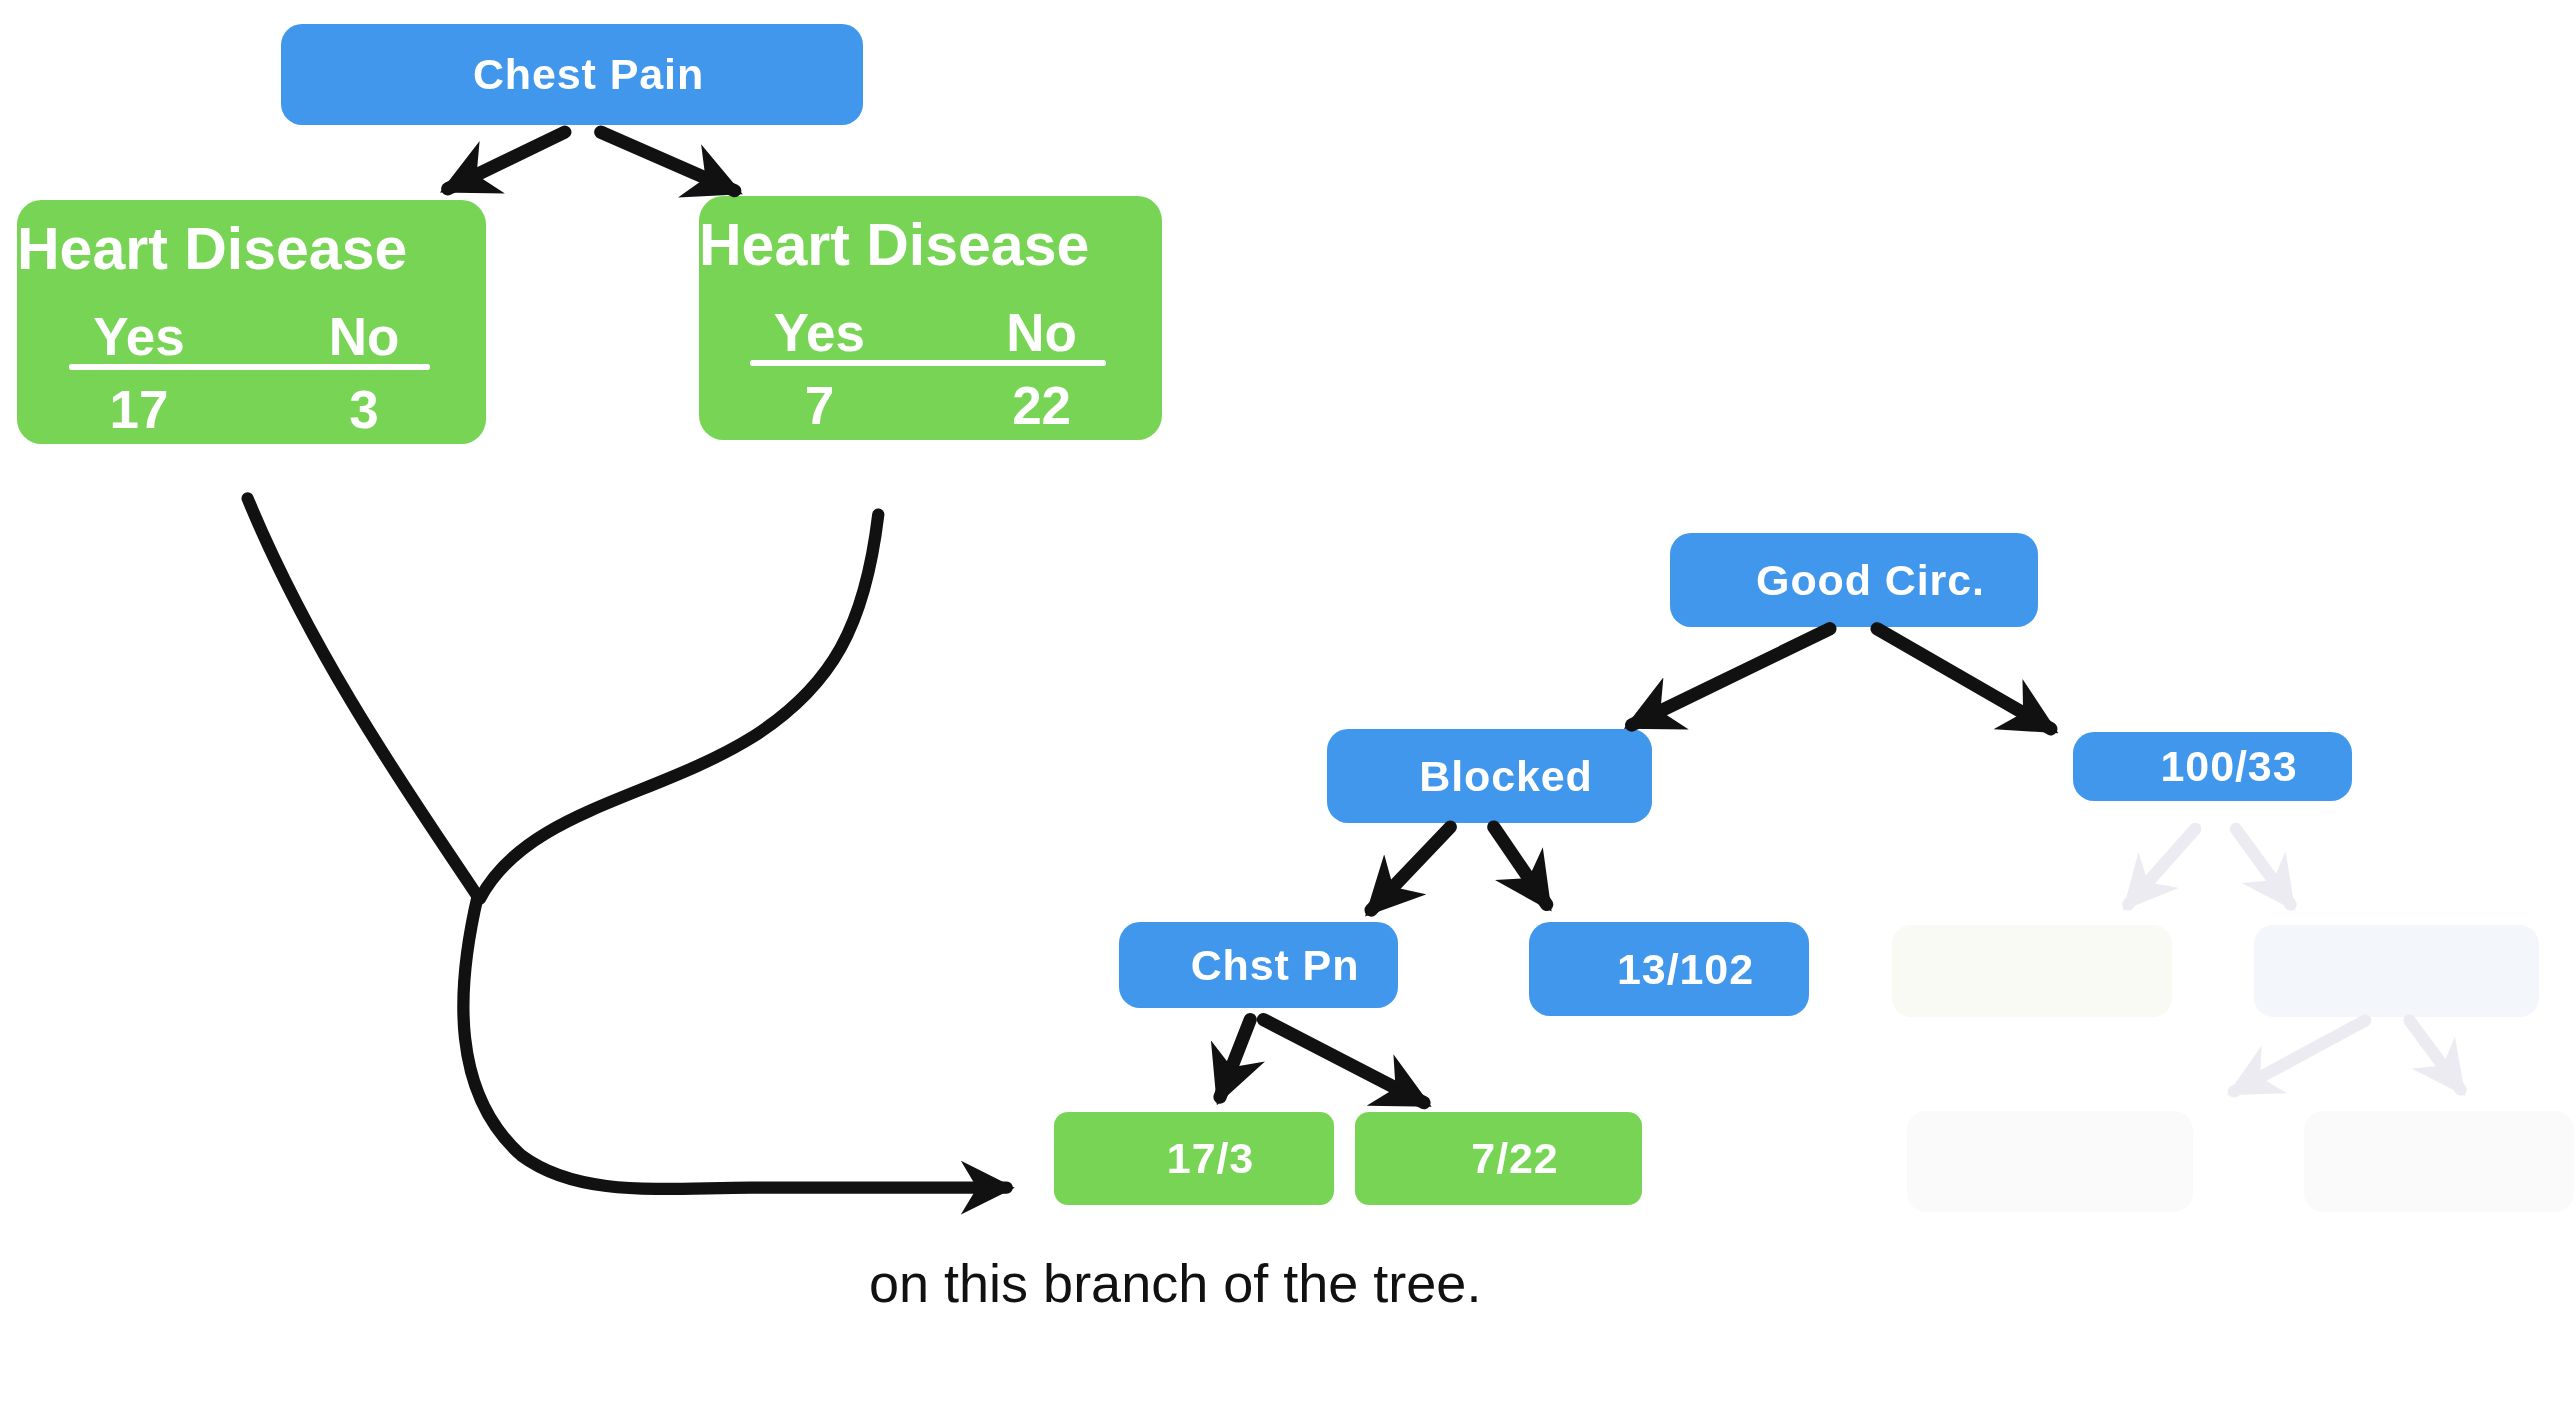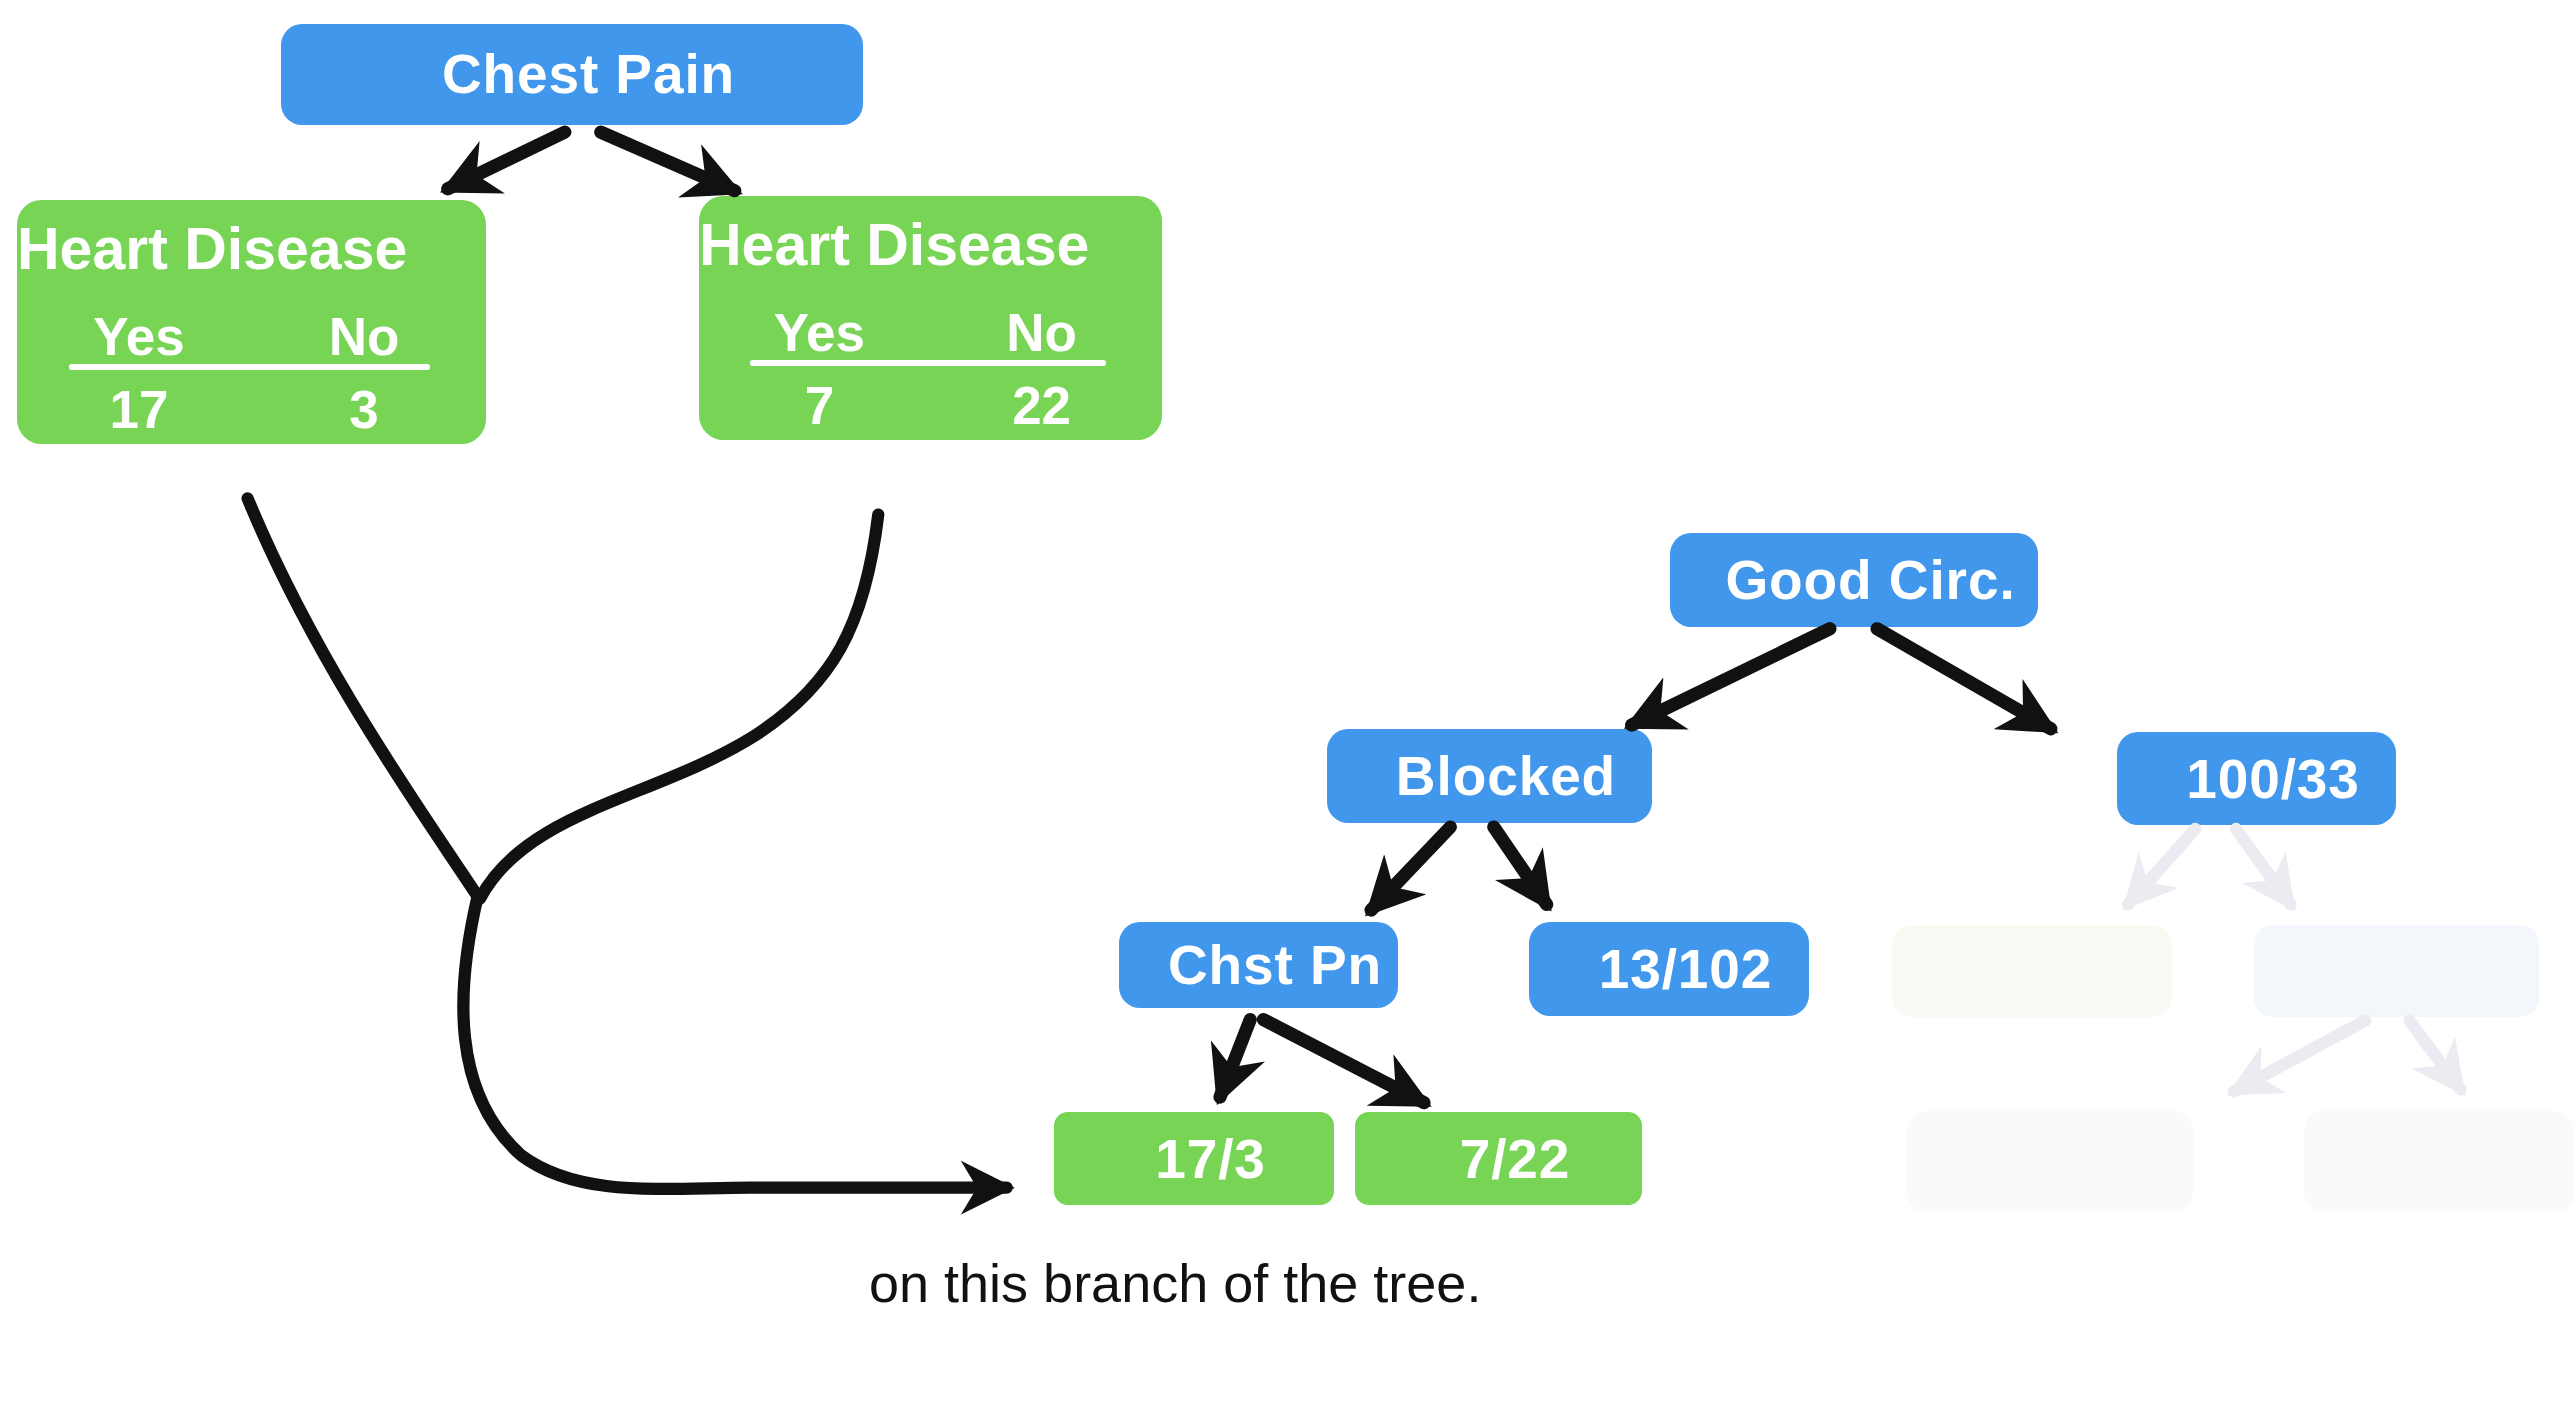--- a/index.html
+++ b/index.html
@@ -19,21 +19,21 @@
   body {
     position:relative;
     background:var(--background);
     font-family:"Liberation Sans","DejaVu Sans",sans-serif;
     overflow:hidden;
   }
   .node { position:absolute; color:var(--text-white); font-weight:bold; }
   .pill {
     border-radius:21px;
     display:flex; align-items:center; justify-content:center;
-    font-size:55px; letter-spacing:0.9px;padding-left:33px;
+    font-size:43px; letter-spacing:0.9px;padding-left:33px;
   }
   .blue  { background:var(--node-blue); }
   .green { background:var(--node-green);border-radius:14px; }
   .table-node { border-radius:24.6px; }
   .tn-title { position:absolute; top:15px; left:0; width:100%; font-size:59px; }
   .tn-row   { position:absolute; left:0; width:100%; font-size:53px; }
   .tn-cols  { top:106px; }
   .tn-vals  { top:179px; }
   .tn-c1 { position:absolute; left:0;   width:52%; text-align:center; }
   .tn-c2 { position:absolute; left:48%; width:52%; text-align:center; }
@@ -92,21 +92,21 @@
 </div>
 
 <div class="node pill blue" style="left:1670px; top:533px; width:368px; height:94px;">
   <span>Good Circ.</span>
 </div>
 
 <div class="node pill blue" style="left:1327px; top:729px; width:325px; height:94px;">
   <span>Blocked</span>
 </div>
 
-<div class="node pill blue" style="left:2073px; top:732px; width:279px; height:93px;margin-left:44px;">
+<div class="node pill blue" style="left:2073px; top:732px; width:279px; height:69px;">
   <span>100/33</span>
 </div>
 
 <div class="node pill blue" style="left:1119px; top:922px; width:279px; height:86px;">
   <span>Chst Pn</span>
 </div>
 
 <div class="node pill blue" style="left:1529px; top:922px; width:280px; height:94px;">
   <span>13/102</span>
 </div>

